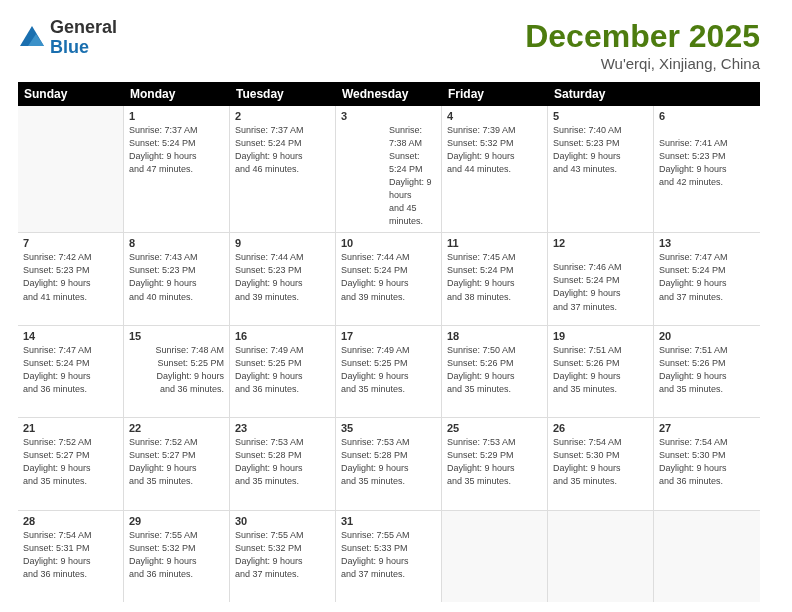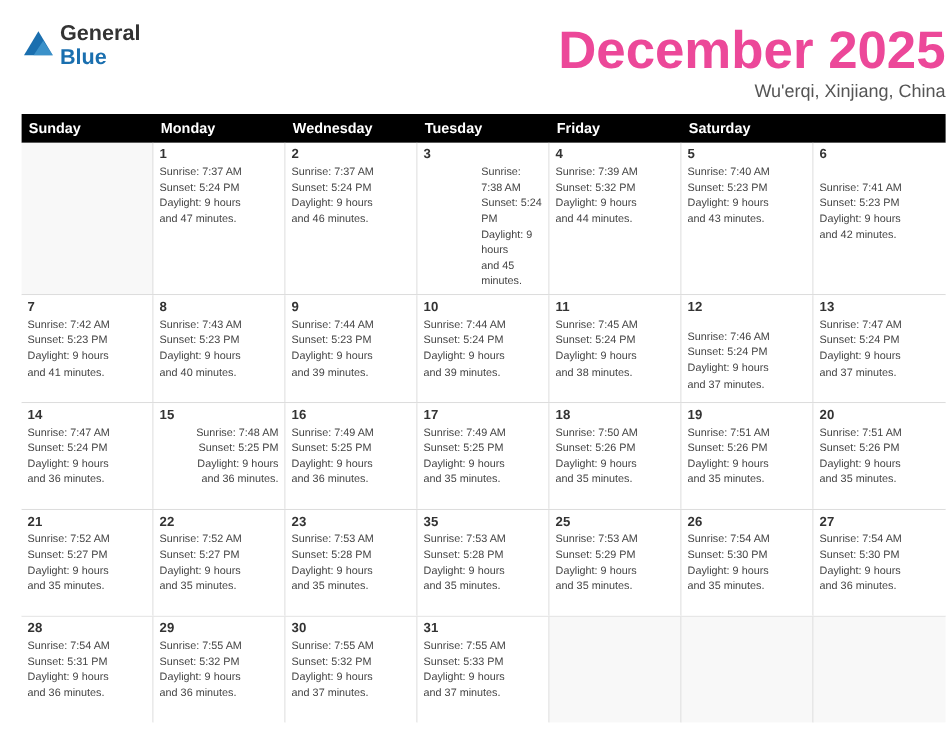--- a/index.html
+++ b/index.html
@@ -6,21 +6,21 @@
     body {
       width: 792px;
       height: 612px;
       font-family: Arial, sans-serif;
       background: #fff;
       overflow: hidden;
     }
     .page {
       width: 792px;
       height: 612px;
-      padding: 18px 4px 10px 18px;
+      padding: 18px 32px 10px 18px;
       display: flex;
       flex-direction: column;
     }
     .header {
       display: flex;
       justify-content: space-between;
       align-items: flex-start;
       margin-bottom: 10px;
     }
     .logo {
@@ -44,23 +44,23 @@
     }
     .logo-icon {
       width: 28px;
       height: 28px;
       margin-right: 4px;
     }
     .title-block {
       text-align: right;
     }
     .main-title {
-      font-size: 44px;
-      font-weight: bold;
-      color: #ec4899;
+      font-size: 32px;
+      font-weight: bold;
+      color: #4d7c0f;
     }
     .subtitle {
       font-size: 15px;
       color: #555;
     }
     .calendar {
       flex: 1;
       display: flex;
       flex-direction: column;
     }
@@ -135,22 +135,22 @@
     <div class="title-block">
       <div class="main-title">December 2025</div>
       <div class="subtitle">Wu'erqi, Xinjiang, China</div>
     </div>
   </div>
 
   <div class="calendar">
     <div class="cal-header">
     <div class="cal-header-cell">Sunday</div>
         <div class="cal-header-cell">Monday</div>
+        <div class="cal-header-cell">Tuesday</div>
         <div class="cal-header-cell">Wednesday</div>
-        <div class="cal-header-cell">Tuesday</div>
         <div class="cal-header-cell">Friday</div>
         <div class="cal-header-cell">Saturday</div>
       </div>
     <div class="cal-body">
     <div class="cal-row">
           <div class="cal-cell empty"></div>
           <div class="cal-cell">
             <span class="day-num">1</span>
             <div class="day-info" style="white-space: pre-line;">Sunrise: 7:37 AM
 Sunset: 5:24 PM

